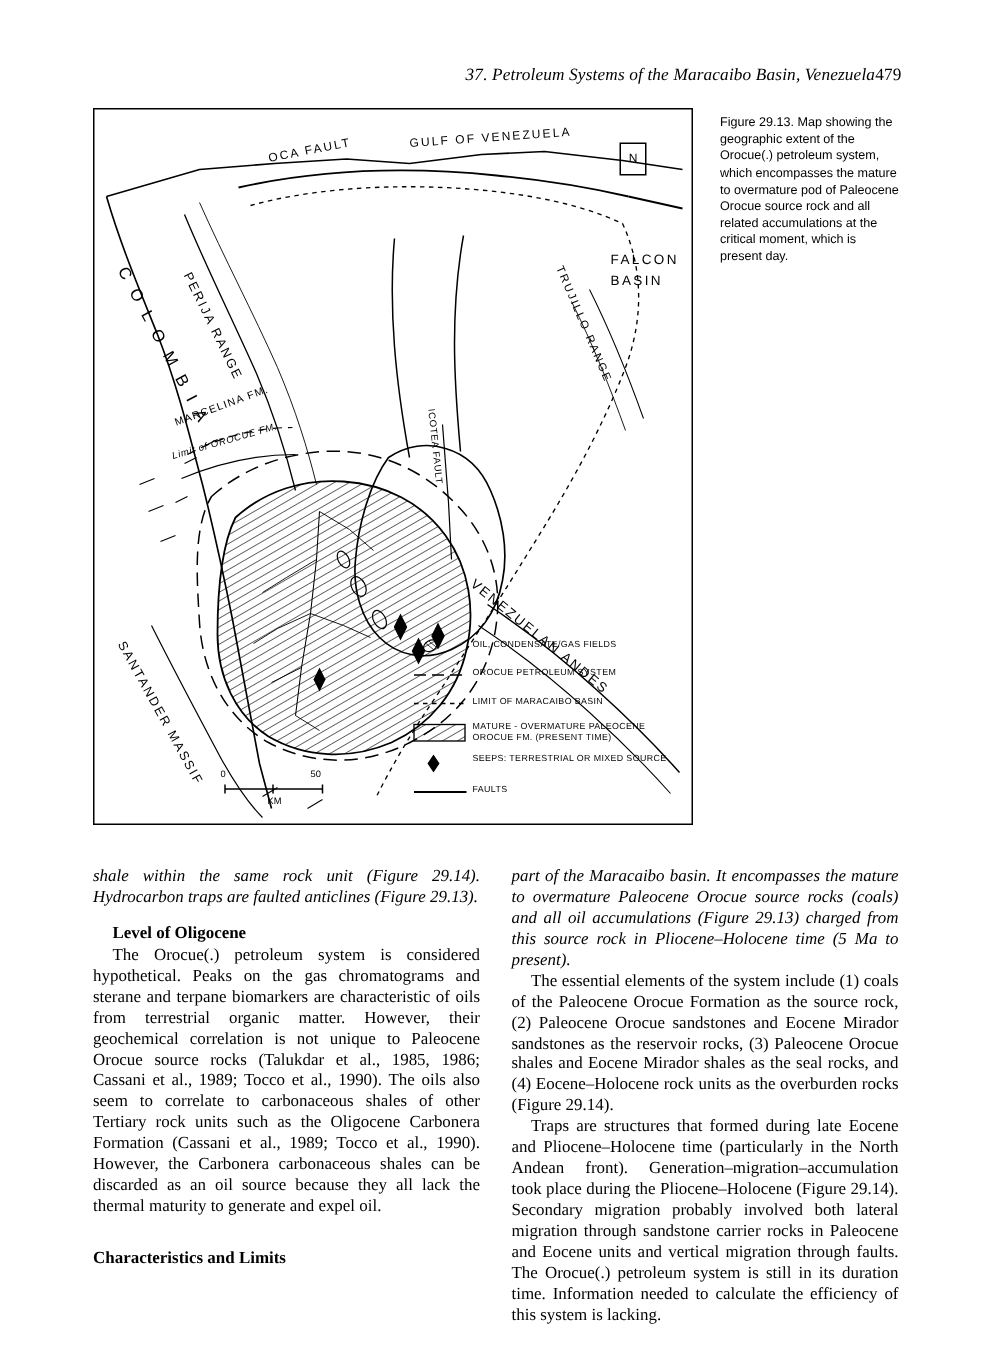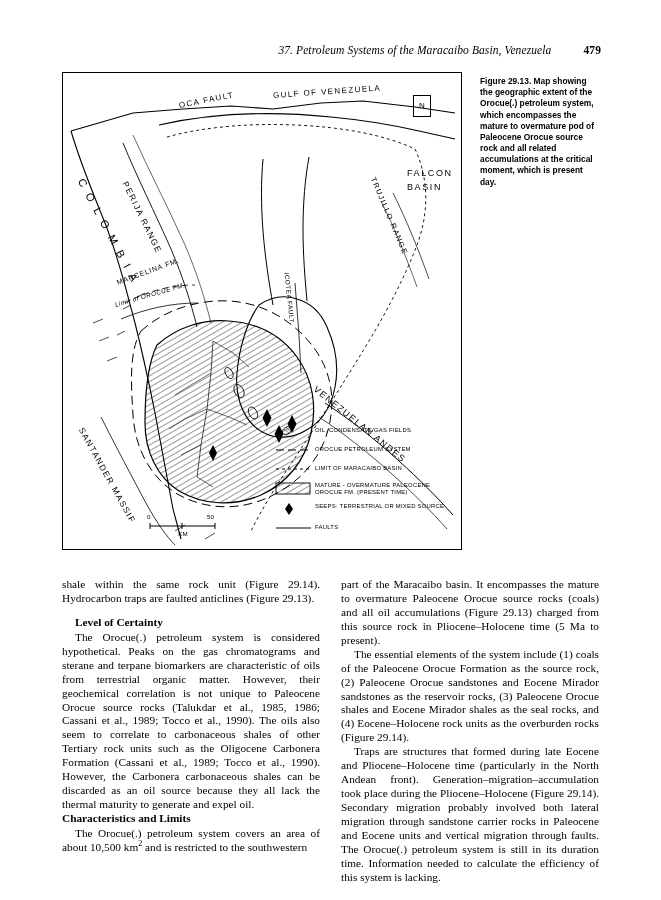--- a/index.html
+++ b/index.html
@@ -29,22 +29,22 @@
     left: 60px;
     right: 60px;
     text-align: right;
     font-size: 11.5px;
     font-style: italic;
     letter-spacing: 0.1px;
     white-space: nowrap;
   }
   .running-head .pageno {
     font-style: normal;
-    font-weight: bold;
-    margin-left: 32px;
+    font-weight: normal;
+    margin-left: 0;
   }
 
   
   .figure-wrap {
     position: absolute;
     top: 72px;
     left: 62px;
     width: 537px;
     height: 478px;
   }
@@ -59,41 +59,41 @@
     overflow: hidden;
     background: #fff;
   }
   .figure-caption {
     position: absolute;
     top: 4px;
     left: 418px;
     width: 120px;
     font-family: "Liberation Sans", sans-serif;
     font-size: 8.4px;
-    font-weight: bold;
+    font-weight: normal;
     line-height: 1.33;
     text-align: left;
   }
 
   
   .col {
     position: absolute;
     top: 578px;
     width: 258px;
     font-size: 11.3px;
     line-height: 1.235;
     text-align: justify;
   }
   .col-left { left: 62px; }
   .col-right { left: 341px; }
   .col p {
     margin: 0;
     text-indent: 13px;
   }
-  .col p.noindent { text-indent: 0; }
+  .col p.noindent { text-indent: 0; font-style: italic; }
   .col h4 {
     margin: 10px 0 1px 0;
     font-size: 11.3px;
     font-weight: bold;
     text-indent: 13px;
   }
   .col h4.flush { text-indent: 0; }
   sup { font-size: 8px; vertical-align: super; line-height: 0; }
 
   
@@ -342,24 +342,23 @@
         </div>
 
       </div>
     </div>
 
     <div class="figure-caption">Figure 29.13. Map showing the geographic extent of the Orocue(.) petroleum system, which encompasses the mature to overmature pod of Paleocene Orocue source rock and all related accumulations at the critical moment, which is present day.</div>
   </div>
 
   <div class="col col-left">
     <p class="noindent">shale within the same rock unit (Figure 29.14). Hydrocarbon traps are faulted anticlines (Figure 29.13).</p>
-    <h4>Level of Certainty</h4>
+    <h4>Level of Oligocene</h4>
     <p>The Orocue(.) petroleum system is considered hypothetical. Peaks on the gas chromatograms and sterane and terpane biomarkers are characteristic of oils from terrestrial organic matter. However, their geochemical correlation is not unique to Paleocene Orocue source rocks (Talukdar et al., 1985, 1986; Cassani et al., 1989; Tocco et al., 1990). The oils also seem to correlate to carbonaceous shales of other Tertiary rock units such as the Oligocene Carbonera Formation (Cassani et al., 1989; Tocco et al., 1990). However, the Carbonera carbonaceous shales can be discarded as an oil source because they all lack the thermal maturity to generate and expel oil.</p>
-    <h4 class="flush" style="margin-top:0;">Characteristics and Limits</h4>
-    <p><span>The Orocue(.) petroleum system covers an area of about 10,500 km</span><sup>2</sup><span> and is restricted to the southwestern</span></p>
+    <h4 class="flush" style="margin-top:21px;">Characteristics and Limits</h4>
   </div>
 
   <div class="col col-right">
     <p class="noindent">part of the Maracaibo basin. It encompasses the mature to overmature Paleocene Orocue source rocks (coals) and all oil accumulations (Figure 29.13) charged from this source rock in Pliocene–Holocene time (5 Ma to present).</p>
     <p>The essential elements of the system include (1) coals of the Paleocene Orocue Formation as the source rock, (2) Paleocene Orocue sandstones and Eocene Mirador sandstones as the reservoir rocks, (3) Paleocene Orocue shales and Eocene Mirador shales as the seal rocks, and (4) Eocene–Holocene rock units as the overburden rocks (Figure 29.14).</p>
     <p>Traps are structures that formed during late Eocene and Pliocene–Holocene time (particularly in the North Andean front). Generation–migration–accumulation took place during the Pliocene–Holocene (Figure 29.14). Secondary migration probably involved both lateral migration through sandstone carrier rocks in Paleocene and Eocene units and vertical migration through faults. The Orocue(.) petroleum system is still in its duration time. Information needed to calculate the efficiency of this system is lacking.</p>
   </div>
 
 </div>
 

